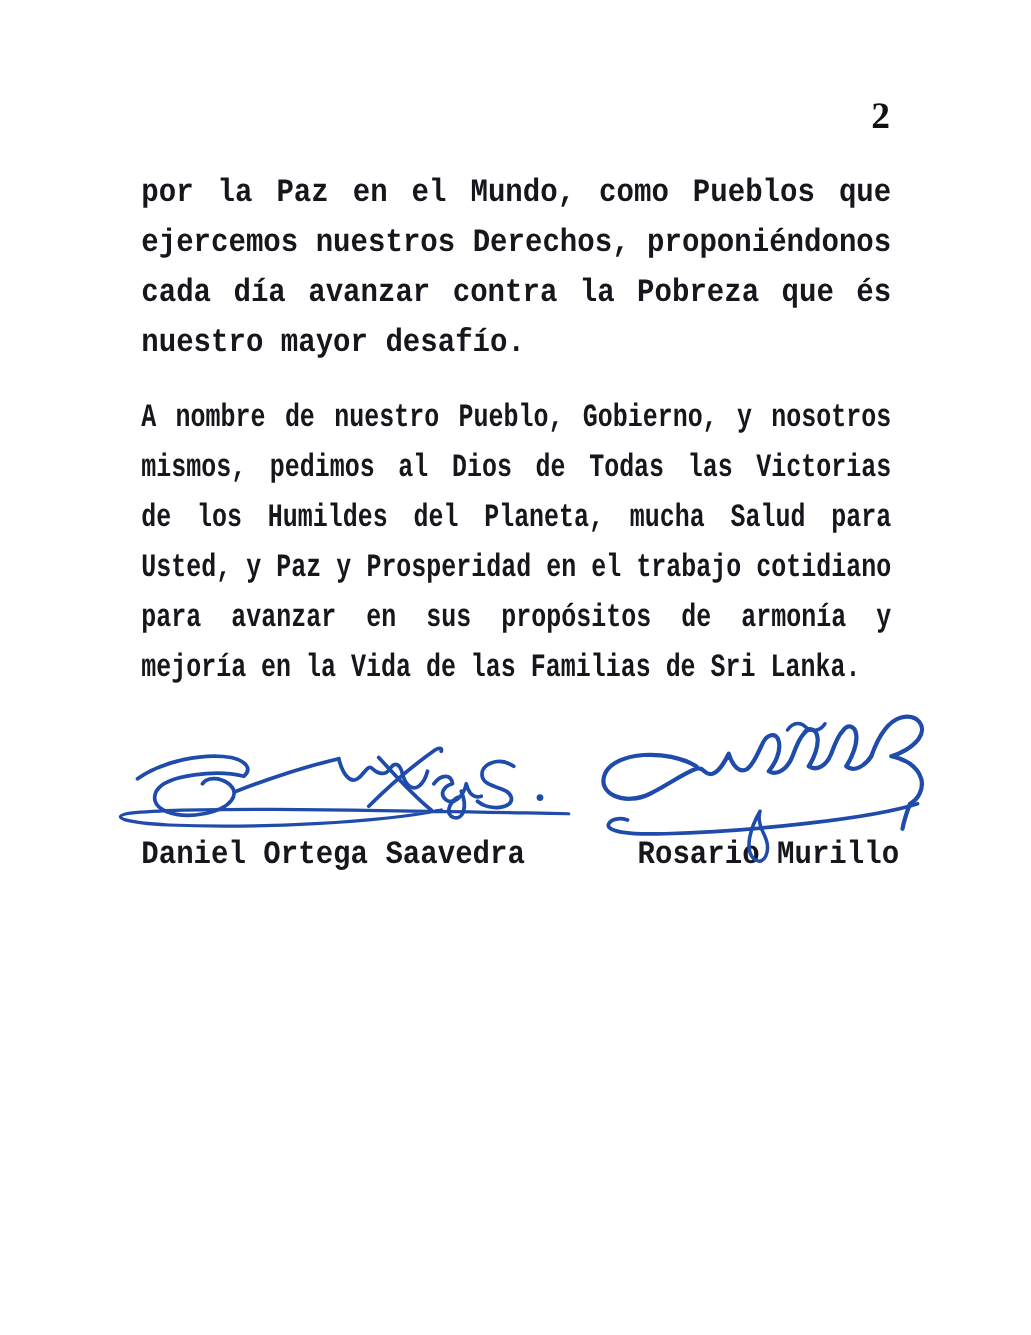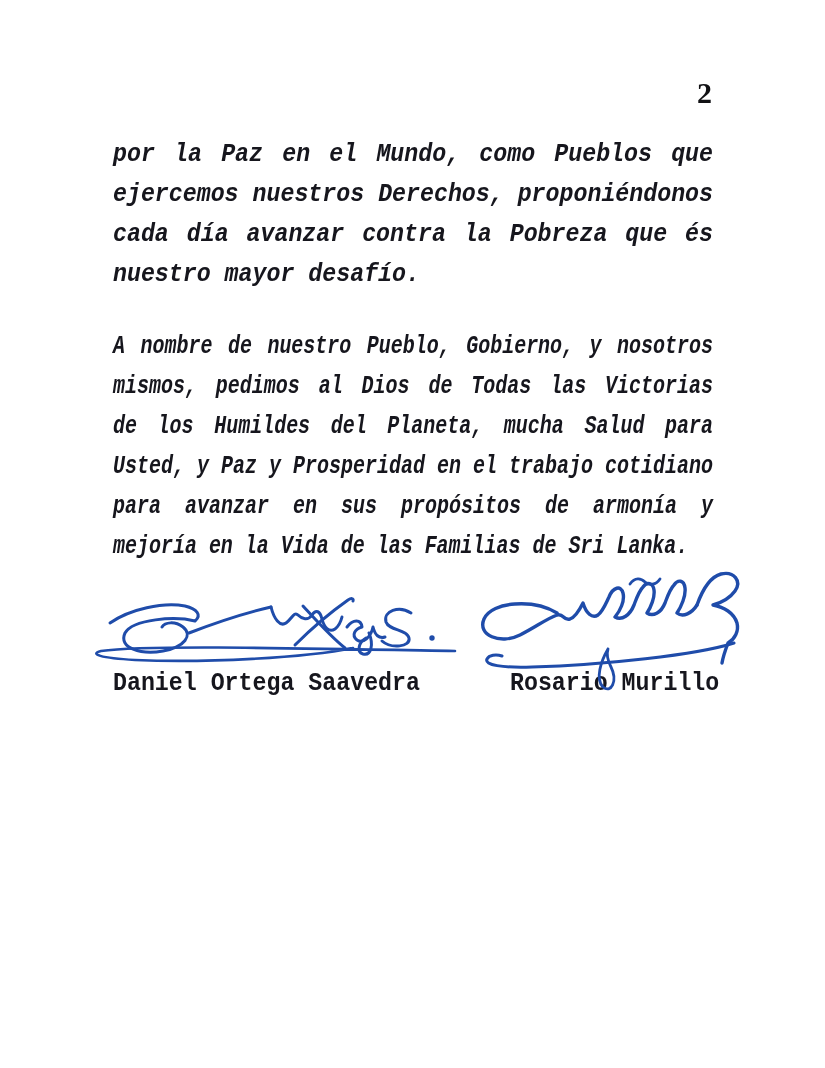--- a/index.html
+++ b/index.html
@@ -12,24 +12,24 @@
     color:#16161d;
   }
   .pagenum{
     position:absolute;left:640px;top:78px;width:72px;
     text-align:right;
     font-family:"Liberation Serif","DejaVu Serif",serif;
     font-weight:700;font-size:30px;line-height:30px;
     color:#111114;
   }
   .textcol{
-    position:absolute;left:113px;top:134px;width:600px;font-style:italic;
+    position:absolute;left:113px;top:134px;width:600px;
   }
   .para{width:600px;}
-  .para + .para{margin-top:32px;}
+  .para + .para{margin-top:20px;}
   .line{
     display:block;
     height:40px;line-height:40px;
     font-weight:700;font-size:26px;
     letter-spacing:0;
     transform-origin:left top;
     white-space:normal;
   }
   .p1{width:671px;transform:scaleX(0.8942);}
   .p2{width:781px;transform:scaleX(0.7682);}

